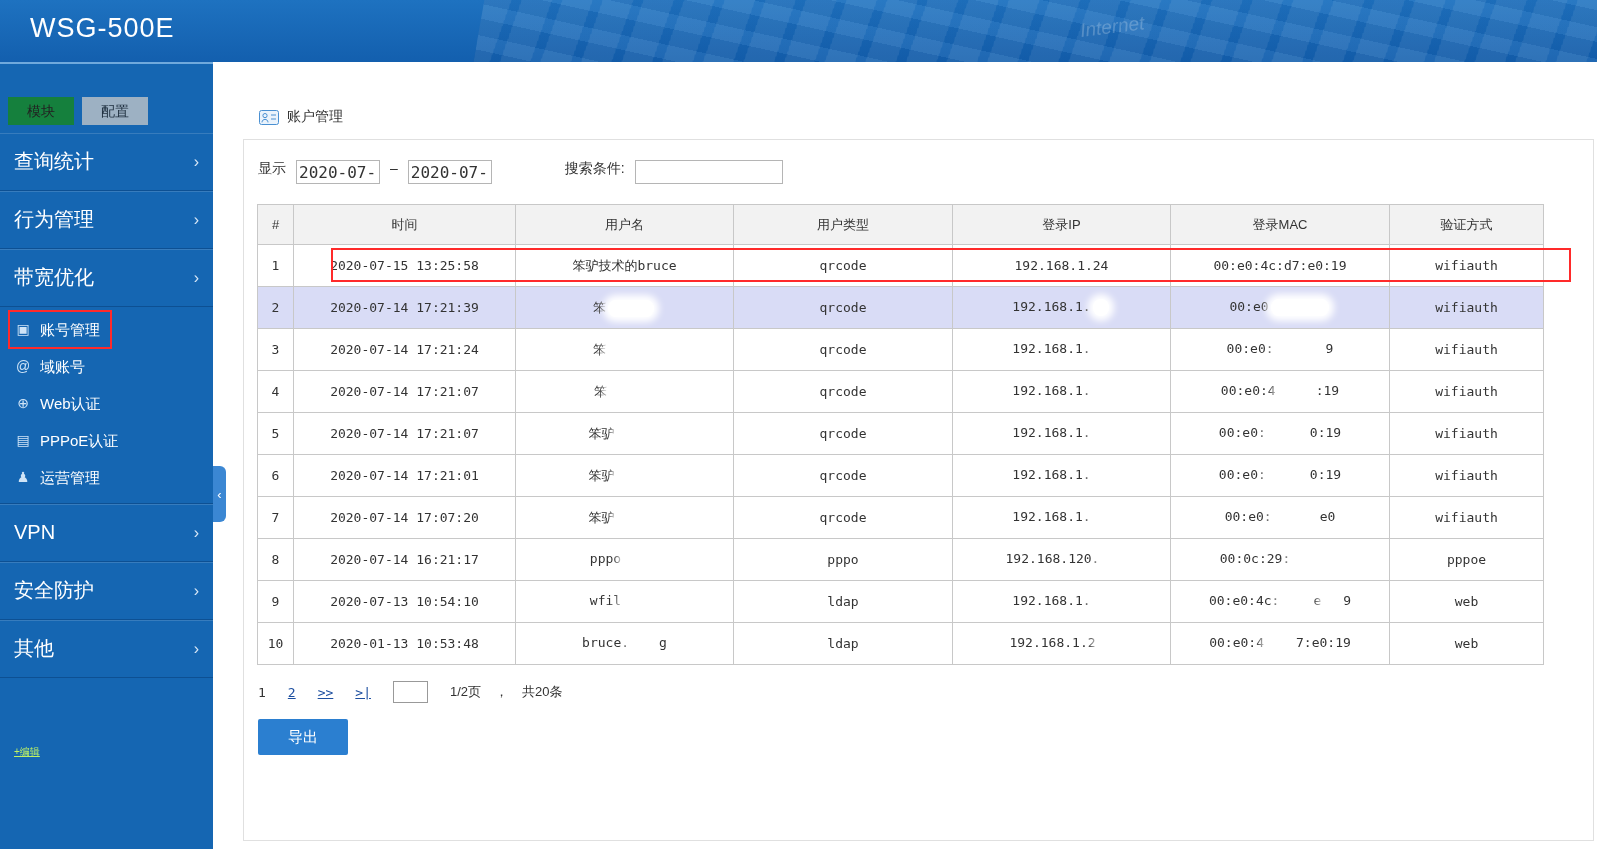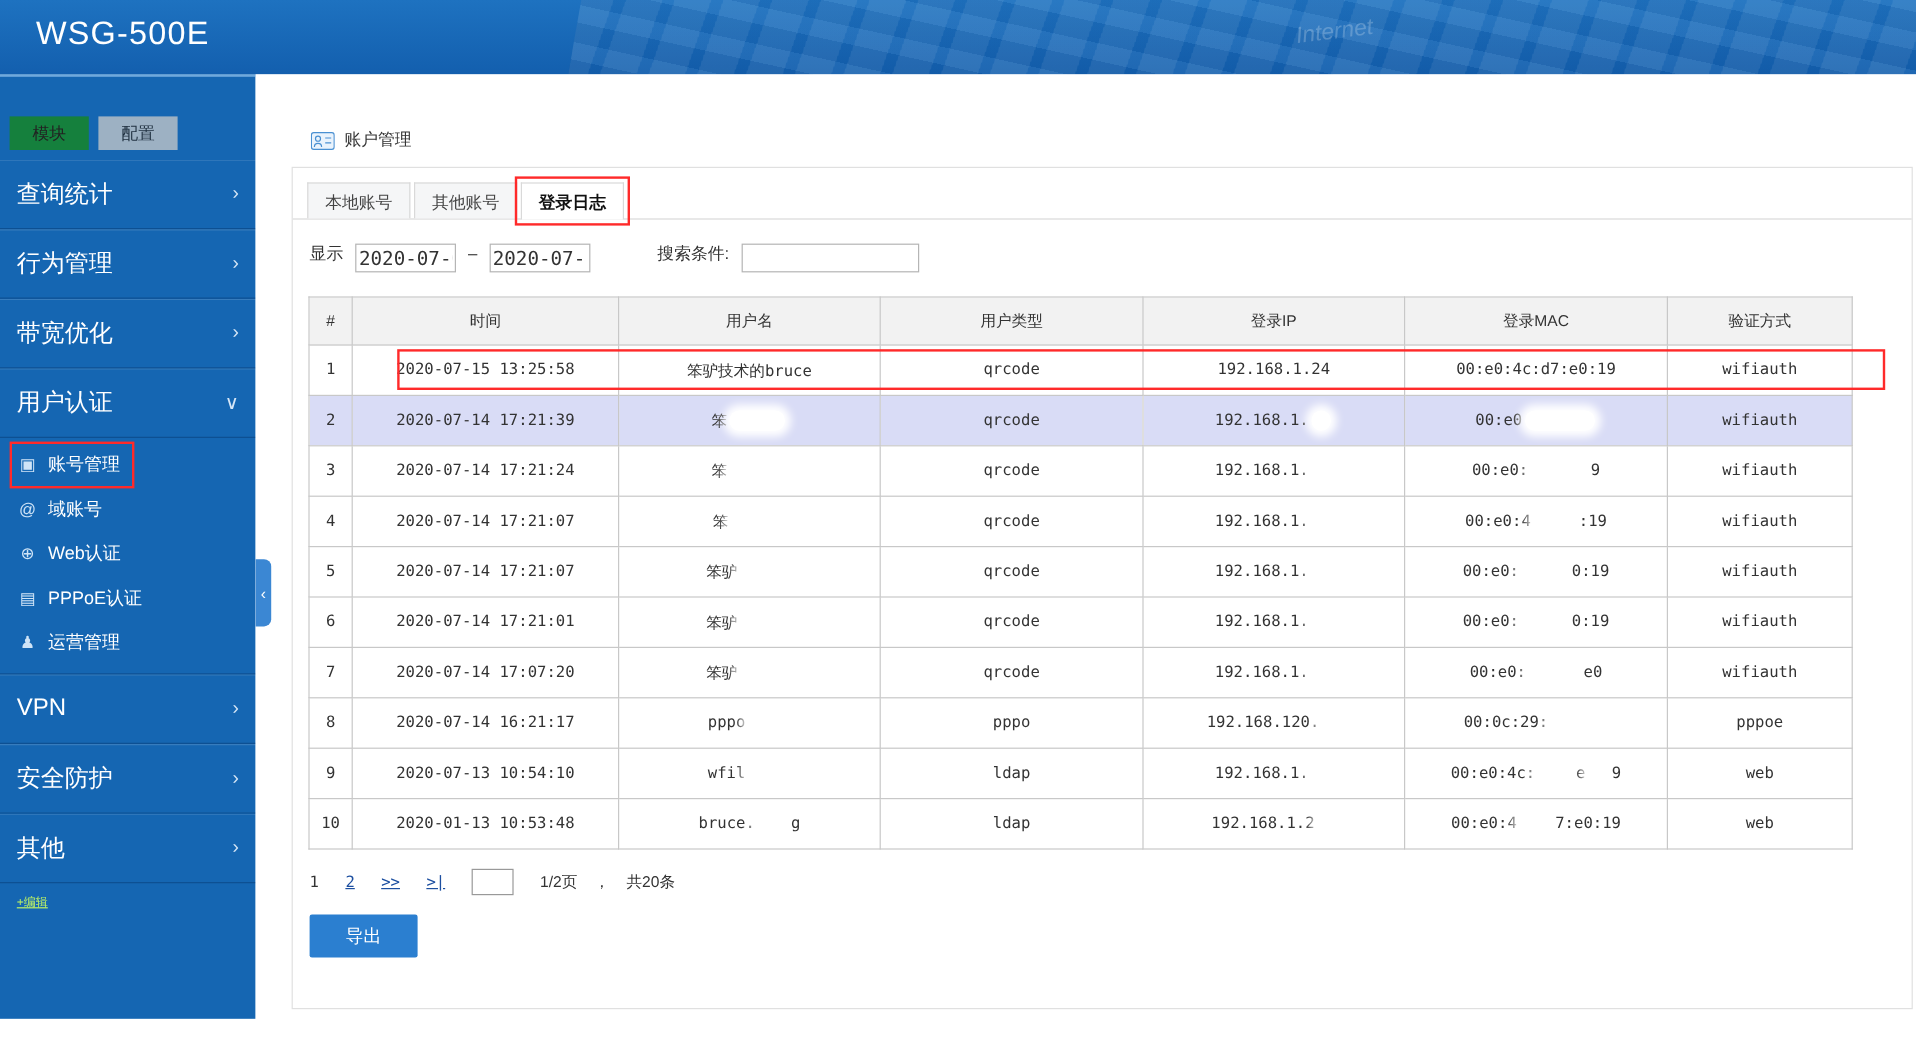--- a/index.html
+++ b/index.html
@@ -53,21 +53,21 @@
   .ctab { display:inline-block; padding:0 14px; height:30px; line-height:30px; font-size:14px; color:#444;
     background:#f5f6f7; border:1px solid #d9d9d9; border-bottom:none; margin-right:3px; cursor:pointer;
     vertical-align:bottom; position:relative; }
   .ctab.active { background:#fff; color:#111; font-weight:bold; height:31px; margin-bottom:-1px;
     outline:2px solid #ff2a2a; outline-offset:3px; }
 
   .filterbar { display:flex; gap:10px; padding:20px 0 0 14px; height:50px;
     font-size:14px; color:#333; }
   .date-input { width:84px; height:24px; border:1px solid #b5b5b5; text-align:center; font-size:16px;
     color:#333; font-family:"DejaVu Sans Mono", monospace; }
-  .search-label { margin-left:46px; }
+  .search-label { margin-left:63px; }
   .search-input { width:148px; height:24px; border:1px solid #b5b5b5; }
 
   .table-wrap { position:relative; margin:14px 18px 0 13px; }
   table { border-collapse:collapse; table-layout:fixed; width:1286px; }
   th { height:40px; background:#f2f2f2; border:1px solid #c8c8c8; font-size:13px; font-weight:normal; color:#333; }
   td { height:42px; border:1px solid #c8c8c8; text-align:center; font-size:13px; color:#333;
     font-family:"DejaVu Sans Mono", monospace; padding:0 4px; overflow:hidden; white-space:nowrap; }
   tr.selected td { background:#d9dcf6; }
   .smudge { display:inline-block; vertical-align:middle; height:17px; background:#fff;
     border-radius:8px; box-shadow:0 0 7px 5px #fff; margin:0 2px; }
@@ -101,24 +101,20 @@
         <span>查询统计</span>
         <span class="mi-arrow">›</span>
       </div>
       <div class="menu-item">
         <span>行为管理</span>
         <span class="mi-arrow">›</span>
       </div>
       <div class="menu-item">
         <span>带宽优化</span>
         <span class="mi-arrow">›</span>
-      </div>
-      <div class="menu-item">
-        <span>用户认证</span>
-        <span class="mi-arrow">∨</span>
       </div>
       <div class="submenu">
         <div class="submenu-item"><span class="sub-wrap red-outline">
             <span class="sub-icon">▣</span>
             <span>账号管理</span>
           </span></div>
         <div class="submenu-item"><span class="sub-wrap">
             <span class="sub-icon">@</span>
             <span>域账号</span>
           </span></div>
@@ -161,21 +157,20 @@
         <circle cx="6" cy="5.6" r="2.1" fill="none" stroke="#4a90d2"></circle>
         <path d="M3 12.4c0-2 1.5-3 3-3s3 1 3 3" fill="none" stroke="#4a90d2"></path>
         <line x1="12" y1="5" x2="17" y2="5" stroke="#4a90d2"></line>
         <line x1="12" y1="9" x2="17" y2="9" stroke="#4a90d2"></line>
       </svg>
     </span>
     <span>账户管理</span>
   </div>
 
   <div class="panel">
-    <div class="tabbar"><div class="ctab">本地账号</div><div class="ctab">其他账号</div><div class="ctab active">登录日志</div></div>
 
     <div class="filterbar">
       <span>显示</span>
       <input class="date-input" value="2020-07-08" style="">
       <span>–</span>
       <input class="date-input" value="2020-07-15" style="">
       <span class="search-label">搜索条件:</span>
       <input class="search-input" value="" style="">
     </div>
 

